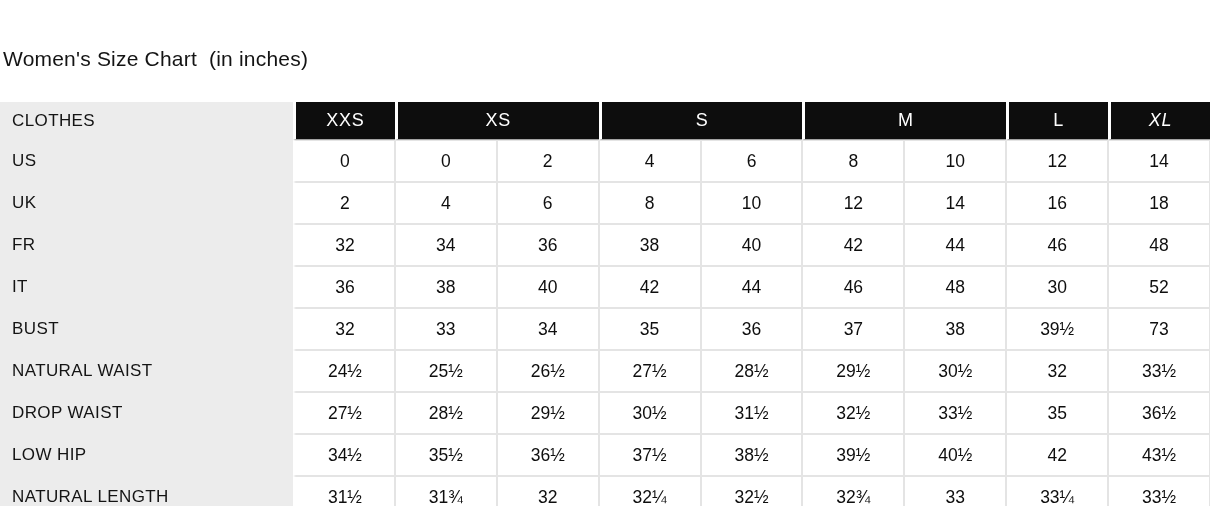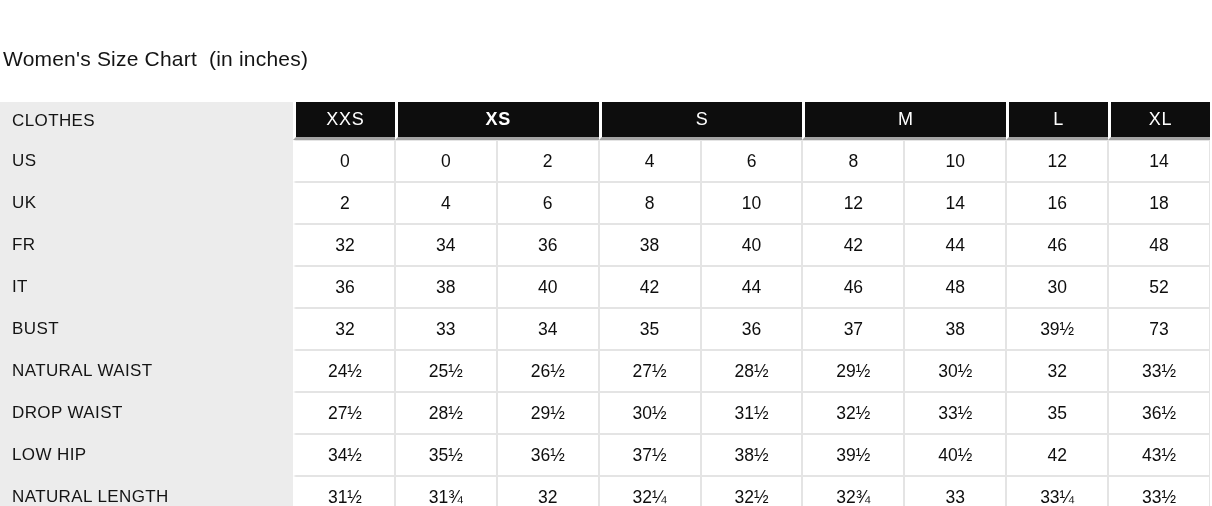--- a/index.html
+++ b/index.html
@@ -42,21 +42,21 @@
   }
   .head-cell {
     background: #0d0d0d;
     color: #ffffff;
     display: flex;
     align-items: center;
     justify-content: center;
     font-size: 18px;
     letter-spacing: 0.8px;
     border-left: 3px solid #ffffff;
-    border-bottom: 3px solid #a3a3a3;
+    border-bottom: 1px solid #a3a3a3;
   }
   .data-cell {
     background: #ffffff;
     border: 1px solid #e4e4e4;
     display: flex;
     align-items: center;
     justify-content: center;
     font-size: 17.5px;
     color: #0e0e0e;
   }
@@ -77,25 +77,25 @@
 </style>
 </head>
 <body>
 
 <div id="screen">
   <div class="page-title">Women's Size Chart  (in inches)</div>
 
   <div class="size-table">
       <div class="label-cell">CLOTHES</div>
       <div class="head-cell" style="grid-column: span 1;">XXS</div>
-      <div class="head-cell" style="grid-column: span 2; font-weight: bold;">XS</div>
+      <div class="head-cell" style="grid-column: span 2;">XS</div>
       <div class="head-cell" style="grid-column: span 2;">S</div>
       <div class="head-cell" style="grid-column: span 2;">M</div>
       <div class="head-cell" style="grid-column: span 1;">L</div>
-      <div class="head-cell" style="grid-column: span 1;">XL</div>
+      <div class="head-cell" style="grid-column: span 1; font-style: italic;">XL</div>
       <div class="label-cell">US</div>
       <div class="data-cell first-col">0</div>
       <div class="data-cell">0</div>
       <div class="data-cell">2</div>
       <div class="data-cell">4</div>
       <div class="data-cell">6</div>
       <div class="data-cell">8</div>
       <div class="data-cell">10</div>
       <div class="data-cell">12</div>
       <div class="data-cell">14</div>

